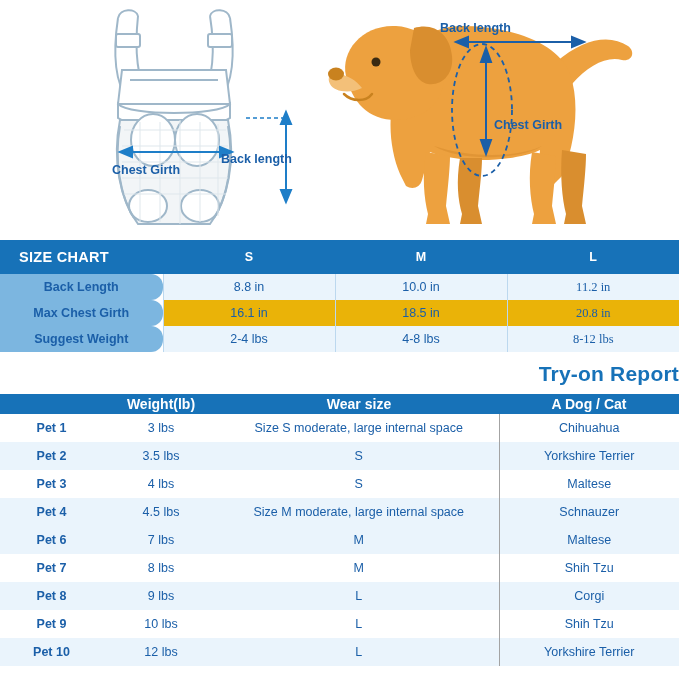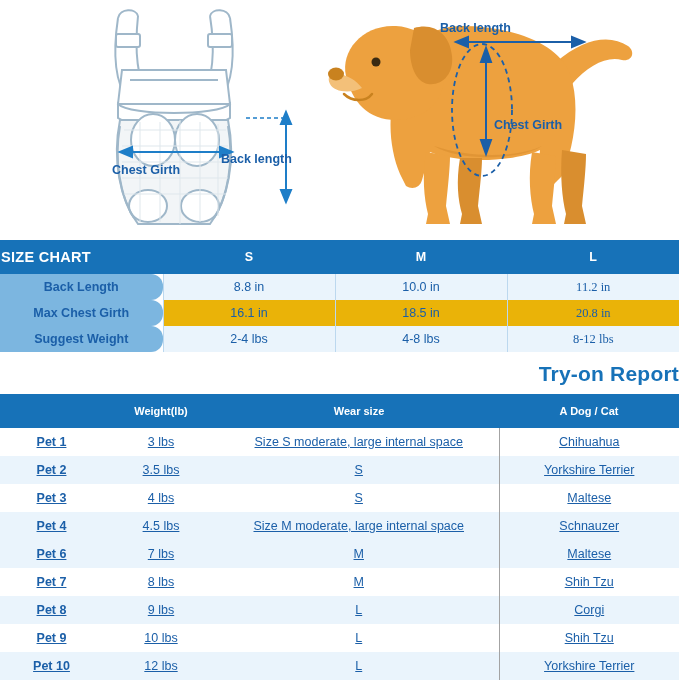--- a/index.html
+++ b/index.html
@@ -66,21 +66,21 @@
   }
   .sc-head {
     background: #1772b8;
     color: #ffffff;
     font-weight: bold;
     font-size: 14px;
     height: 34px;
   }
   .sc-head .sc-title {
     text-align: left;
-    padding-left: 1px;
+    padding-left: 19px;
     font-size: 14.5px;
     letter-spacing: .3px;
   }
   .sc-rowhead {
     background: #7cb6e0;
     color: #ffffff;
     font-weight: bold;
     font-size: 11.5px;
     text-align: center;
     border-radius: 0 12px 12px 0;
@@ -103,32 +103,31 @@
     letter-spacing: .2px;
   }
   .report {
     width: 679px;
     border-collapse: collapse;
     table-layout: fixed;
   }
   .report th {
     background: #1772b8;
     color: #ffffff;
-    font-size: 11px;
-    font-weight: bold;
-    height: 34px;
+    font-size: 14px;
+    font-weight: bold;
+    height: 20px;
     padding: 0;
   }
   .report td {
     font-size: 12.5px;
     text-align: center;
     height: 28px;
     color: #1b5fa8;
     padding: 0;
-    text-decoration: underline;
   }
   .report tr.alt td { background: #eaf4fc; margin-left: 20px; }
   .report tr.plain td { background: #ffffff; }
   .report td.pet { font-weight: bold; }
   .report td.divider-l { border-left: 1px solid #a3a3a3; }
 </style>
 </head>
 <body>
 
 <div class="page">

